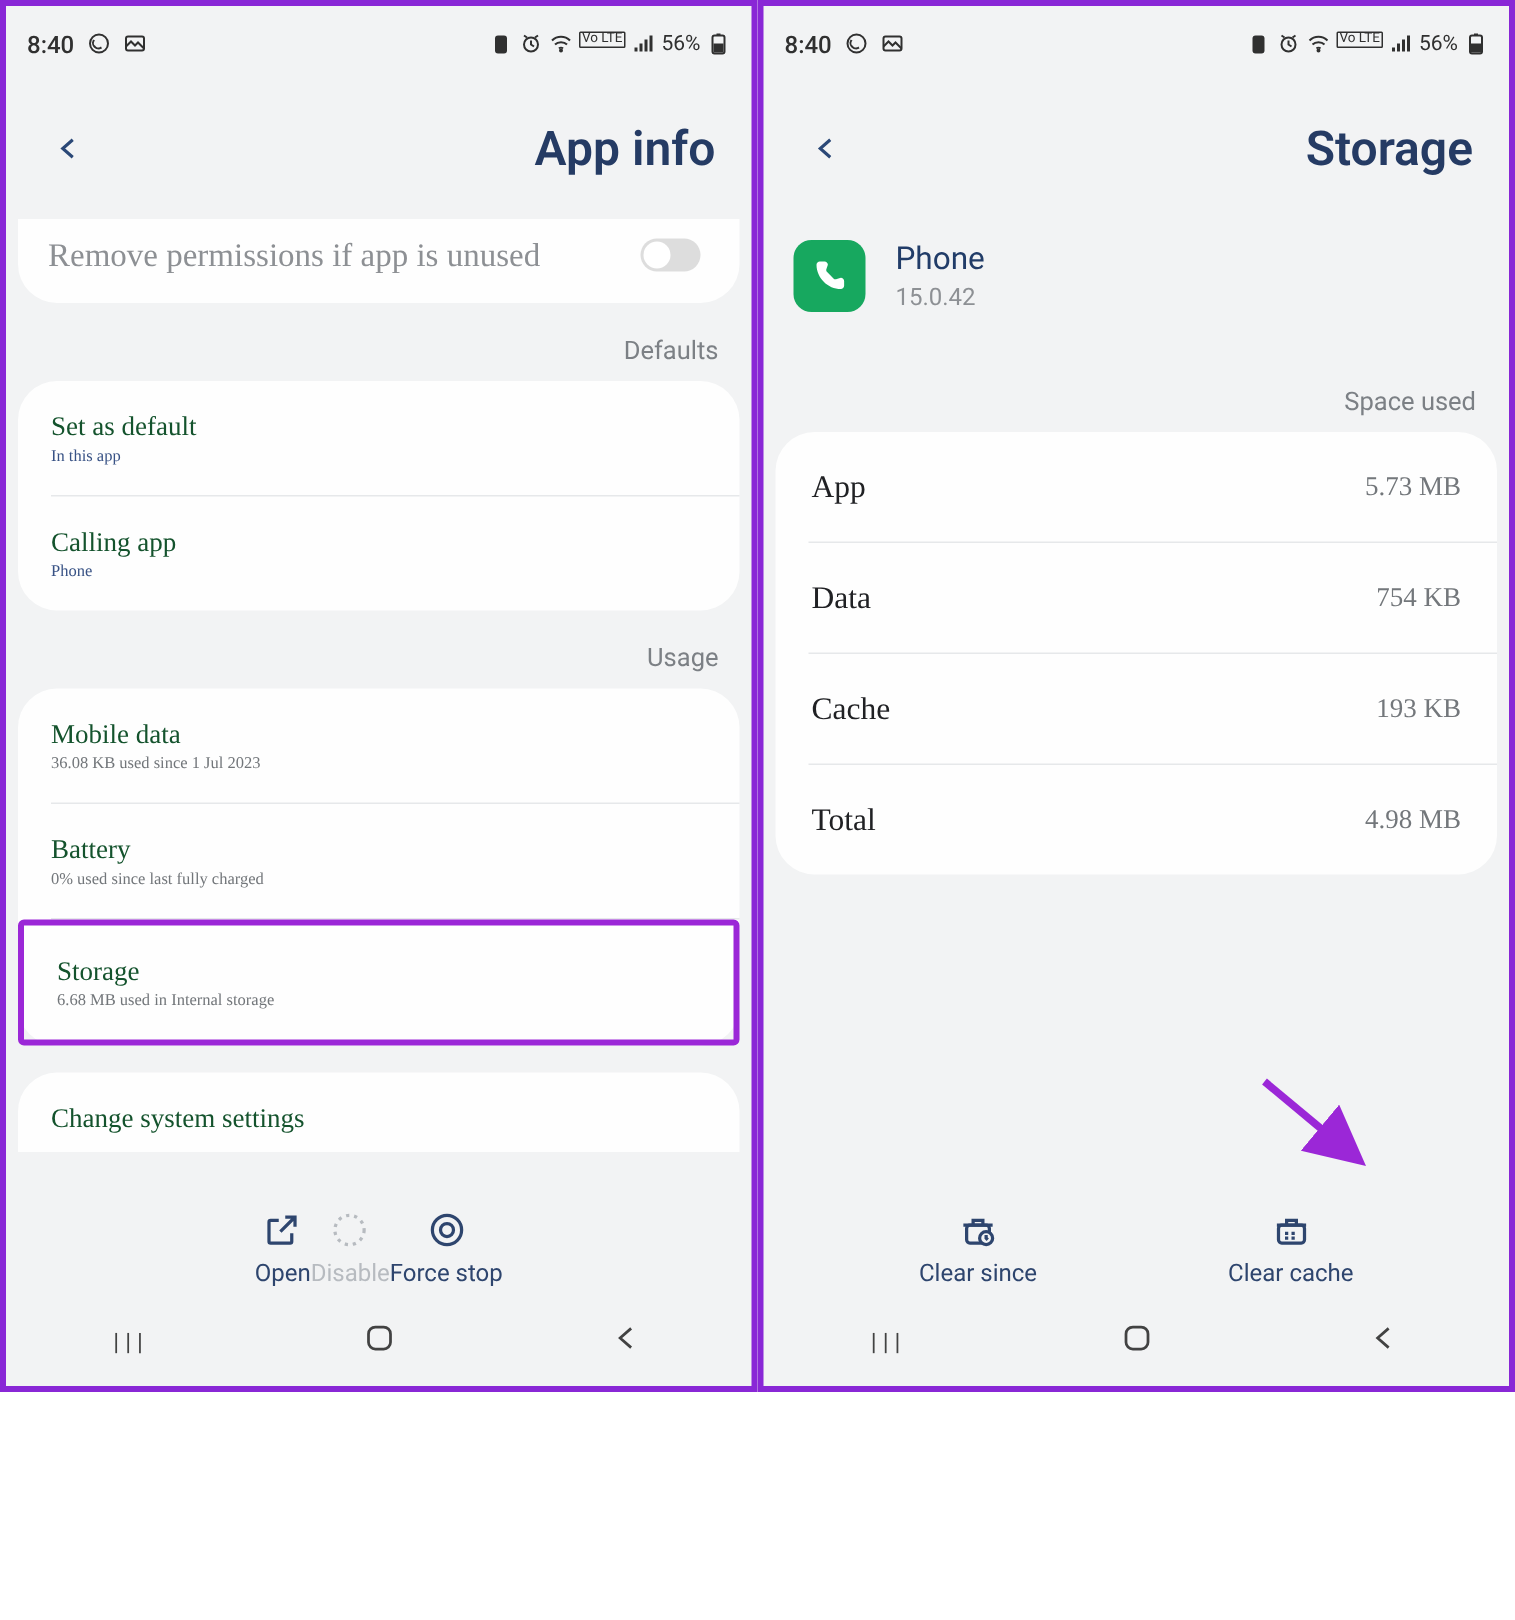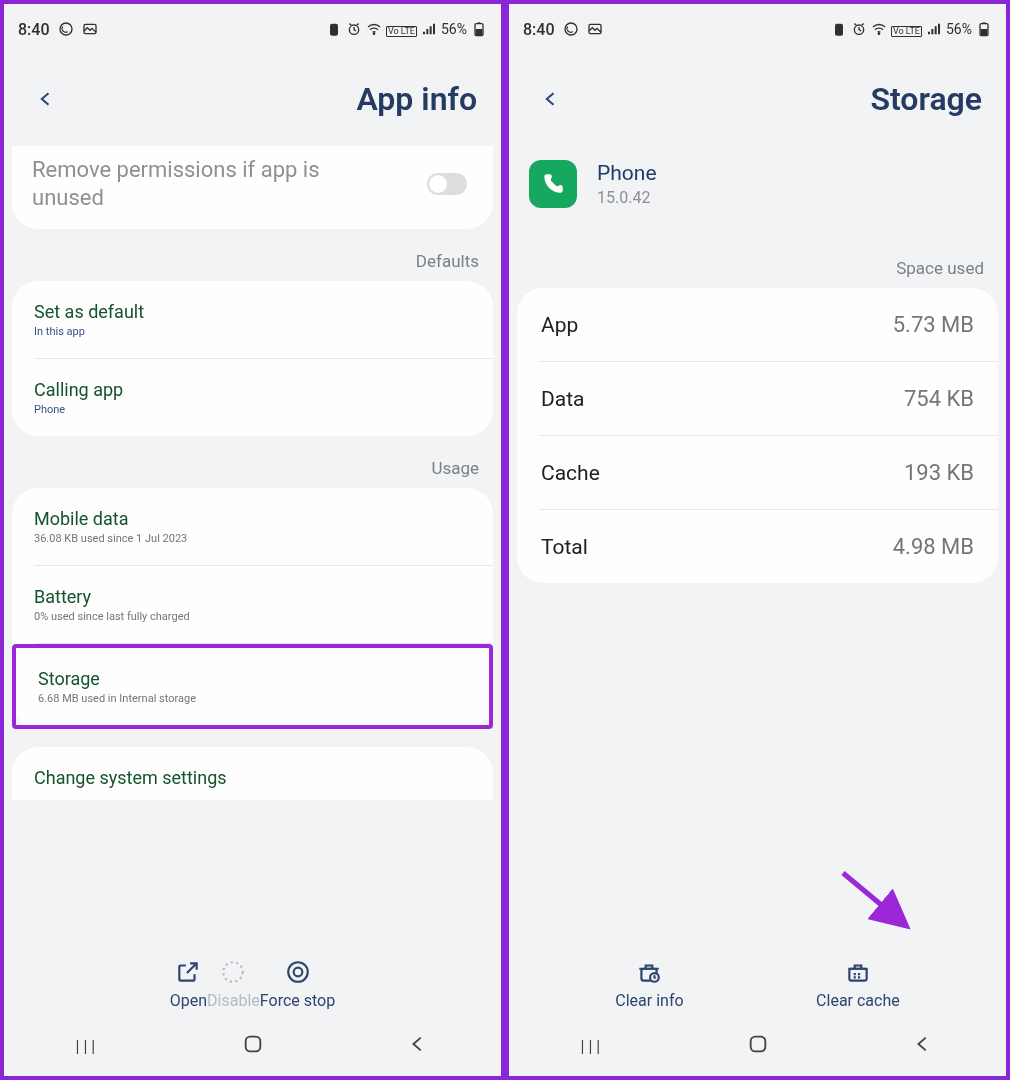--- a/index.html
+++ b/index.html
@@ -5,57 +5,58 @@
   * { box-sizing: border-box; margin: 0; padding: 0; }
   body {
     font-family: -apple-system, BlinkMacSystemFont, "Segoe UI", Roboto, sans-serif;
     background: #fff;
     width: 1010px;
     height: 1080px;
     display: flex;
   }
   .phone {
     width: 505px;
-    height: 1080px;
+    height: 928px;
     border: 4px solid #8927d6;
     background: #f2f3f4;
     display: flex;
     flex-direction: column;
     position: relative;
   }
   
   .status-bar {
     height: 38px;
     display: flex;
     justify-content: space-between;
     align-items: center;
     padding: 0 14px;
     font-size: 16px;
     color: #303030;
     margin-top: 6px;
   }
   .status-left { display: flex; align-items: center; gap: 8px; font-weight: 500;}
-  .status-right { display: flex; align-items: flex-end; gap: 4px; font-size: 14px;}
+  .status-right { display: flex; align-items: flex-start; gap: 4px; font-size: 14px;}
   .sicon { width: 16px; height: 16px; display:inline-block;}
   
   .header {
     display: flex;
     align-items: center;
     gap: 22px;
     padding: 32px 24px 28px 32px;
     justify-content: space-between;
   }
   .back { color:#2b4877;}
   .title { font-size: 32px; font-weight: 600; color: #253b64; }
   
   .card {
     background: #fefefe;
     margin: 0 8px;
     border-radius: 26px;
     padding: 0;
+    font-family: Liberation Serif, serif;
   }
   .card.rounded-top{ border-radius: 0 0 26px 26px;}
   .card.cut-bottom{ border-radius: 26px 26px 0 0;}
   .item {
     padding: 20px 22px 20px 22px;
   }
   .item-title { font-size: 18px; color: #14532d; font-weight: 400;}
   .item-sub { font-size: 11px; color: #385285; margin-top:3px;}
   .item-sub.gray { color: #72767a;}
   .divider { height:1px; background:#e6e8ea; margin-left:22px;}
@@ -75,21 +76,21 @@
   .navbar { display:flex; justify-content:space-around; align-items:center; height:54px; padding-bottom:6px;}
   .navbar span{ color:#424242;}
   
   .app-header{ display:flex; align-items:center; gap:20px; padding: 14px 20px 28px 20px;}
   .phone-icon{ width:48px; height:48px; background:#17a85f; border-radius:12px; display:flex; align-items:center; justify-content:center;}
   .app-name{ font-size:21px; color:#213c68;}
   .app-version{ font-size:16px; color:#8d9094; margin-top:3px;}
   
   .row{ display:flex; justify-content:space-between; align-items:center; padding: 24px 24px;}
   .row-label{ font-size:21px; color:#202124;}
-  .row-value{ font-size:22px; color:#73777b;}
+  .row-value{ font-size:18px; color:#73777b;}
   
   .arrow{ position:absolute; right:88px; bottom:138px; pointer-events:none;}
 </style>
 </head>
 <body>
 
 <div class="phone">
   <div class="status-bar">
     <div class="status-left">
       <span>8:40</span>
@@ -302,21 +303,21 @@
   </svg>
 
   <div class="actions" style="margin-top:auto; justify-content:space-around; padding-left:40px; padding-right:40px;">
     <div class="action">
       <svg viewBox="0 0 24 24" fill="none" stroke="currentColor" stroke-width="2">
           <rect x="5" y="9" width="14" height="11" rx="2"></rect>
           <path d="M9 9V6h6v3M3 9h18"></path>
           <circle cx="17" cy="17" r="4" fill="#f2f3f4"></circle>
           <path d="M17 15v2l1 1"></path>
         </svg>
-      <span>Clear info</span>
+      <span>Clear since</span>
     </div>
     <div class="action">
       <svg viewBox="0 0 24 24" fill="none" stroke="currentColor" stroke-width="2">
           <rect x="4" y="9" width="16" height="11" rx="2"></rect>
           <path d="M9 9V6h6v3M3 9h18M8 14h2M12 14h2M8 17h2M12 17h2"></path>
         </svg>
       <span>Clear cache</span>
     </div>
   </div>
 

